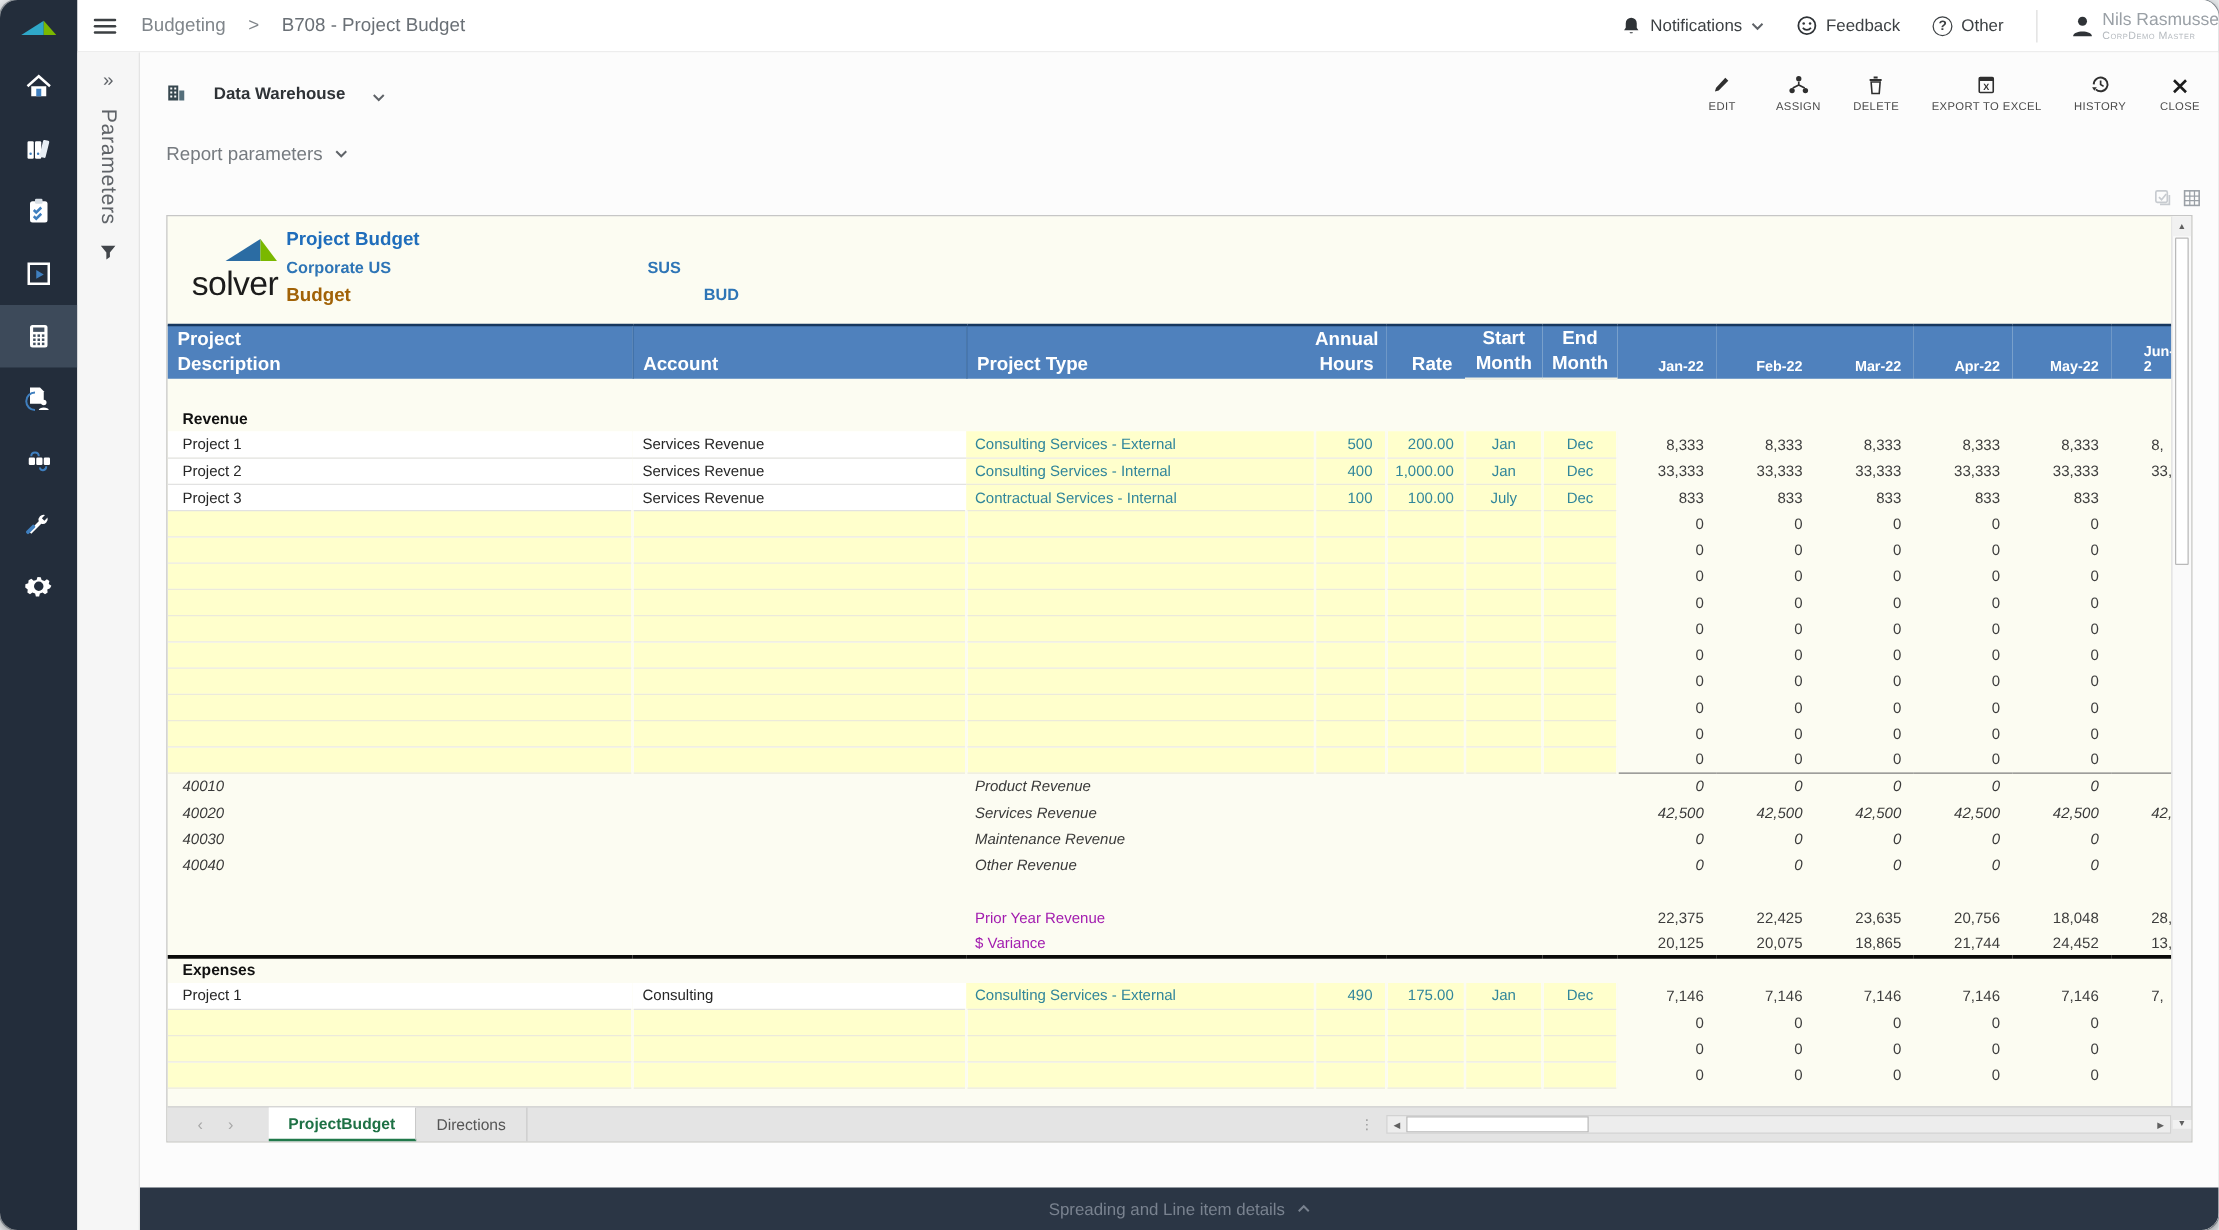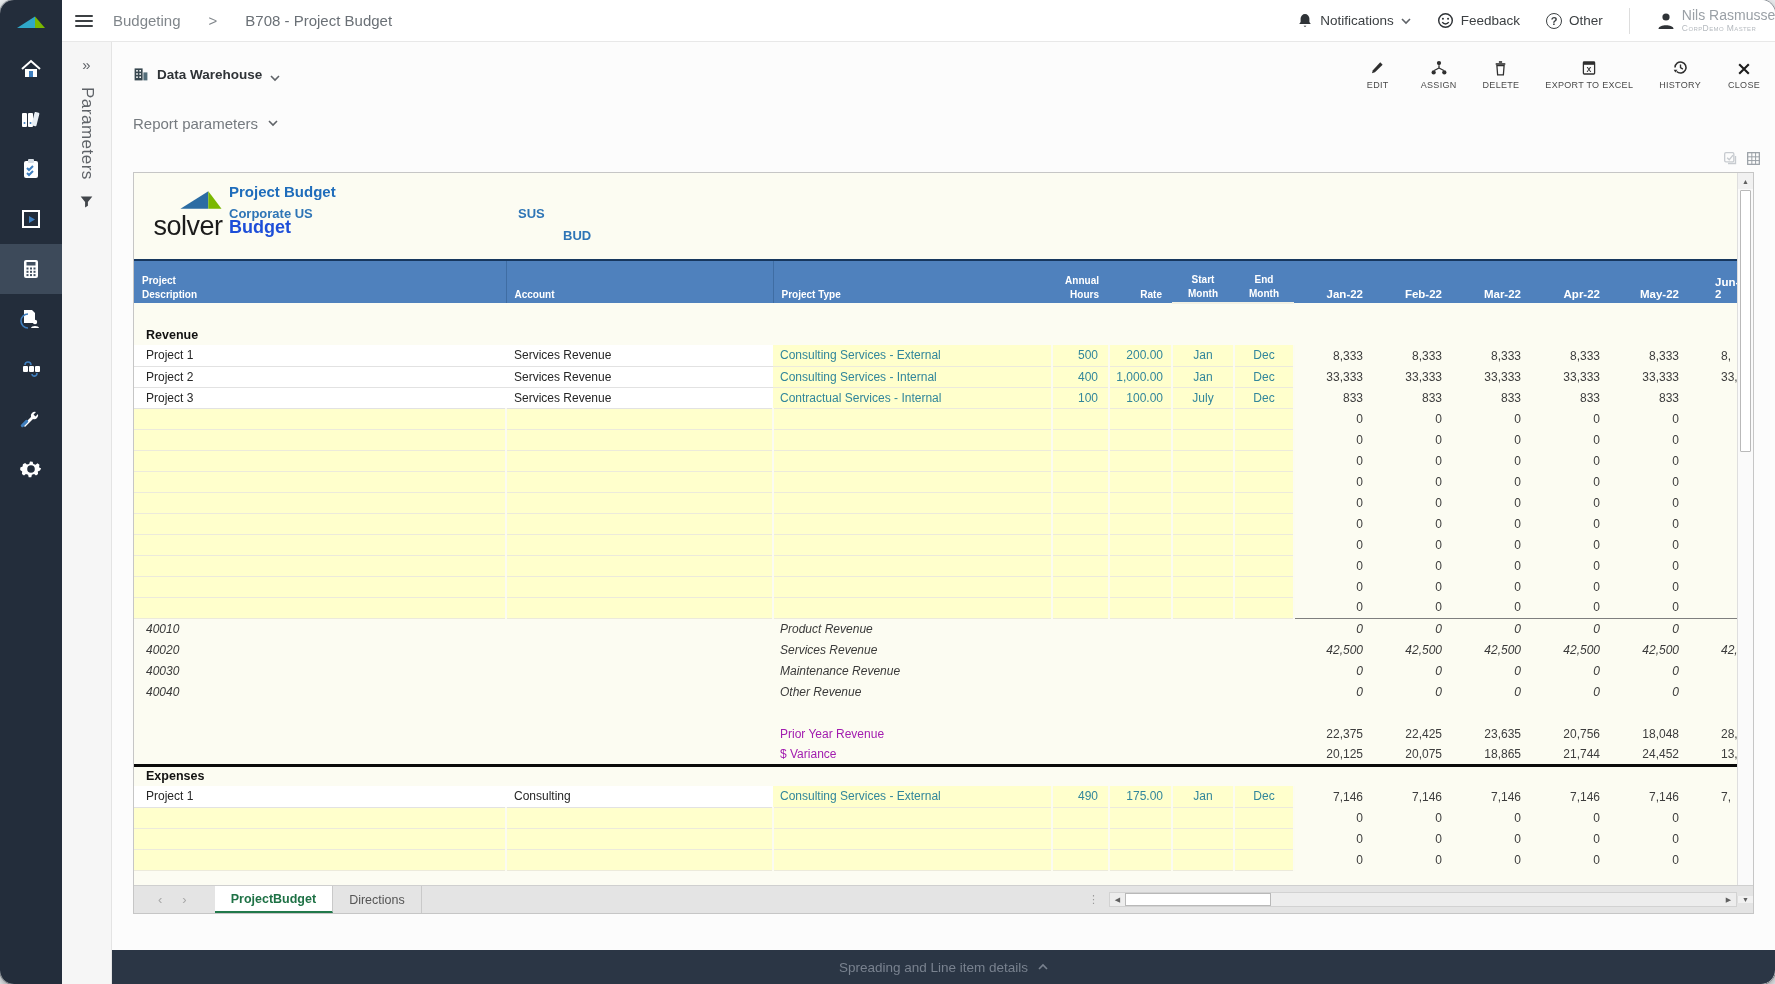--- a/index.html
+++ b/index.html
@@ -10,65 +10,65 @@
   .sidebar { width:62px; background:#232d3b; flex:0 0 62px; display:flex; flex-direction:column; align-items:center; }
   .side-logo { width:62px; height:44px; display:flex; align-items:center; justify-content:center; }
   .side-item { width:62px; height:50px; display:flex; align-items:center; justify-content:center; cursor:pointer; }
   .side-item.active { background:#3d4a5a; }
   .side-item svg { display:block; }
   
   .main { flex:1; display:flex; flex-direction:column; min-width:0; }
   .topbar { height:42px; background:#fff; border-bottom:1px solid #e8e8e8; display:flex; align-items:center; flex:0 0 42px; }
   .hamburger { margin-left:13px; cursor:pointer; width:18px; }
   .hamburger div { height:2px; background:#3c4043; margin:3px 0; border-radius:1px; }
-  .crumbs { margin-left:20px; font-size:15px; color:#80868b; display:flex; gap:28px; align-items:center; }
+  .crumbs { margin-left:20px; font-size:15px; color:#80868b; display:flex; gap:18px; align-items:center; }
   .crumbs .page { color:#6a7076; }
   .top-right { margin-left:auto; display:flex; align-items:center; gap:26px; margin-right:-8px; }
   .top-item { display:flex; align-items:center; gap:7px; font-size:13.5px; color:#3c4043; cursor:pointer; }
   .help-circle { width:16px; height:16px; border:1.6px solid #3c4043; border-radius:50%; font-size:11px; font-weight:bold;
                  display:flex; align-items:center; justify-content:center; color:#3c4043; }
   .top-divider { width:1px; height:26px; background:#ddd; }
   .userblock { display:flex; align-items:center; gap:6px; padding-right:0; }
   .user-name { font-size:14px; color:#9aa0a6; line-height:15px; white-space:nowrap; }
   .user-role { font-size:8.5px; color:#b5babf; letter-spacing:.4px; font-variant:small-caps; }
   
   .body { flex:1; display:flex; min-height:0; background:#fbfbfb; }
   .rail { width:50px; flex:0 0 50px; background:#f6f6f6; border-right:1px solid #e4e4e4; display:flex;
           flex-direction:column; align-items:center; padding-top:14px; gap:14px; }
   .rail-chev { color:#5f6368; font-size:15px; cursor:pointer; }
   .rail-label { writing-mode:vertical-rl; font-size:17px; color:#5f6368; letter-spacing:.5px; }
   .content { flex:1; display:flex; flex-direction:column; min-width:0; background:#fcfcfc; }
   .toolbar { height:58px; display:flex; align-items:center; padding:6px 14px 0 21px; flex:0 0 58px; }
-  .src-select { display:flex; align-items:flex-end; gap:8px; font-size:13.5px; color:#2f3337; font-weight:bold; cursor:pointer; }
+  .src-select { display:flex; align-items:flex-end; gap:22px; font-size:13.5px; color:#2f3337; font-weight:bold; cursor:pointer; }
   .actions { margin-left:auto; display:flex; gap:26px; }
   .action { display:flex; flex-direction:column; align-items:center; gap:4px; cursor:pointer; min-width:34px; }
   .action-ic { height:18px; display:flex; align-items:flex-end; }
   .action-lb { font-size:9px; color:#4a4a4a; letter-spacing:.3px; white-space:nowrap; }
   .params-row { height:46px; display:flex; align-items:center; padding-left:21px; gap:10px; flex:0 0 46px;
                 font-size:15px; color:#757a7f; cursor:pointer; }
   .icons-row { height:24px; display:flex; justify-content:flex-end; align-items:center; gap:8px; padding-right:14px; flex:0 0 24px; }
   
   .panel { margin:2px 23px 0 21px; width:1621px; border:1px solid #c6c6c6; background:#fcfcf2; display:flex; flex-direction:column; }
   .sheet-area { height:712px; display:flex; overflow:hidden; }
   .sheet-inner { width:1603px; overflow:hidden; position:relative; }
   .vscroll { width:16px; background:#fafafa; border-left:1px solid #dedede; display:flex; flex-direction:column; }
   .vs-btn { height:16px; display:flex; align-items:center; justify-content:center; font-size:7px; color:#606060; background:#f1f1f1; cursor:pointer; }
   .vs-thumb { margin:1px 2px; height:262px; background:#fff; border:1px solid #b9b9b9; border-radius:1px; cursor:pointer; }
   
   .sh-head { position:relative; height:86px; }
   .sh-logo { position:absolute; left:12px; top:16px; width:84px; text-align:center; }
   .sh-logo-word { font-size:27px; color:#1c1c1c; letter-spacing:-.5px; line-height:22px; }
   .sh-title { position:absolute; left:95px; top:10px; font-size:15px; font-weight:bold; color:#1f6dbb; }
   .sh-entity { position:absolute; left:95px; top:33px; font-size:13px; font-weight:bold; color:#2e75b6; }
-  .sh-scenario { position:absolute; left:95px; top:44px; font-size:18px; font-weight:bold; color:#1d4ed8; }
+  .sh-scenario { position:absolute; left:95px; top:55px; font-size:15px; font-weight:bold; color:#a16207; }
   .sh-ecode { position:absolute; left:384px; top:33px; font-size:13px; font-weight:bold; color:#2e75b6; }
   .sh-scode { position:absolute; left:384px; top:55px; font-size:13px; font-weight:bold; color:#2e75b6;margin-left:45px; }
   
   table.grid { border-collapse:collapse; table-layout:fixed; width:1603px; font-size:12px; color:#262626; }
-  .grid thead th { background:#4f81bd; color:#fff; font-size:10px; font-weight:bold; height:37px;
+  .grid thead th { background:#4f81bd; color:#fff; font-size:15px; font-weight:bold; height:37px;
                    border-top:2px solid #17375e; vertical-align:bottom; padding-bottom:3px; }
   .grid thead .l1 { display:block; margin-bottom:3px; }
   .grid thead th.c-desc,.grid thead th.c-account,.grid thead th.c-type { text-align:left; padding-left:8px; }
   .grid thead th.c-desc,.grid thead th.c-account { border-right:1px solid #3f6da3; }
   .grid thead th.c-hours,.grid thead th.c-rate { text-align:right; padding-right:10px; }
   .grid thead th.c-start,.grid thead th.c-end { text-align:center; border-bottom:2px solid #f2f1e4; }
   .grid thead th.c-m { text-align:right; padding-right:10px; font-size:11.5px; }
   .grid thead th.c-jun { text-align:left; padding-left:26px; font-size:11.5px; }
   .grid td { height:21px; overflow:hidden; white-space:nowrap; }
   td.desc { padding-left:12px; }

